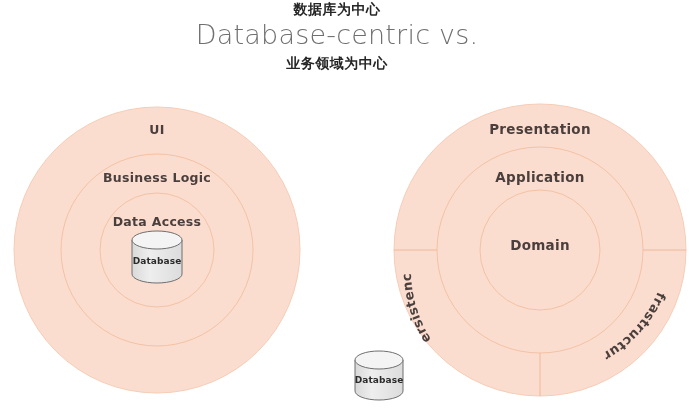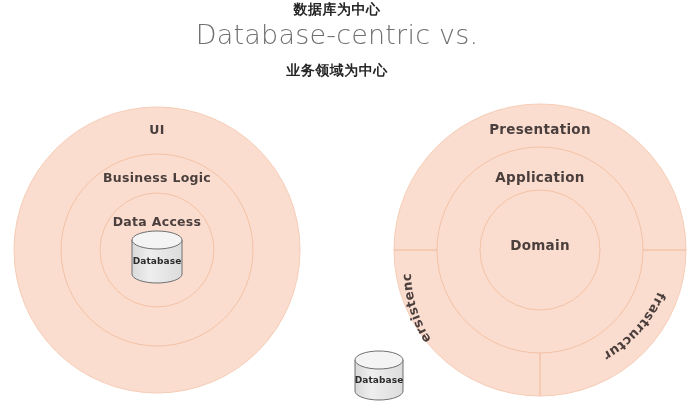--- a/index.html
+++ b/index.html
@@ -43,21 +43,21 @@
     text-align: center;
   }
   .title-line { display: block; }
   .cn-bottom {
     font-family: "DejaVu Sans", "Liberation Sans", sans-serif;
     font-size: 14px;
     font-weight: 700;
     color: #262626;
     line-height: 20px;
     letter-spacing: 0.5px;
-    margin-top: 10px;
+    margin-top: 3px;
   }
 
   
   .diagram-svg {
     position: absolute;
     left: 0;
     top: 0;
     width: 693px;
     height: 410px;
     z-index: 1;

